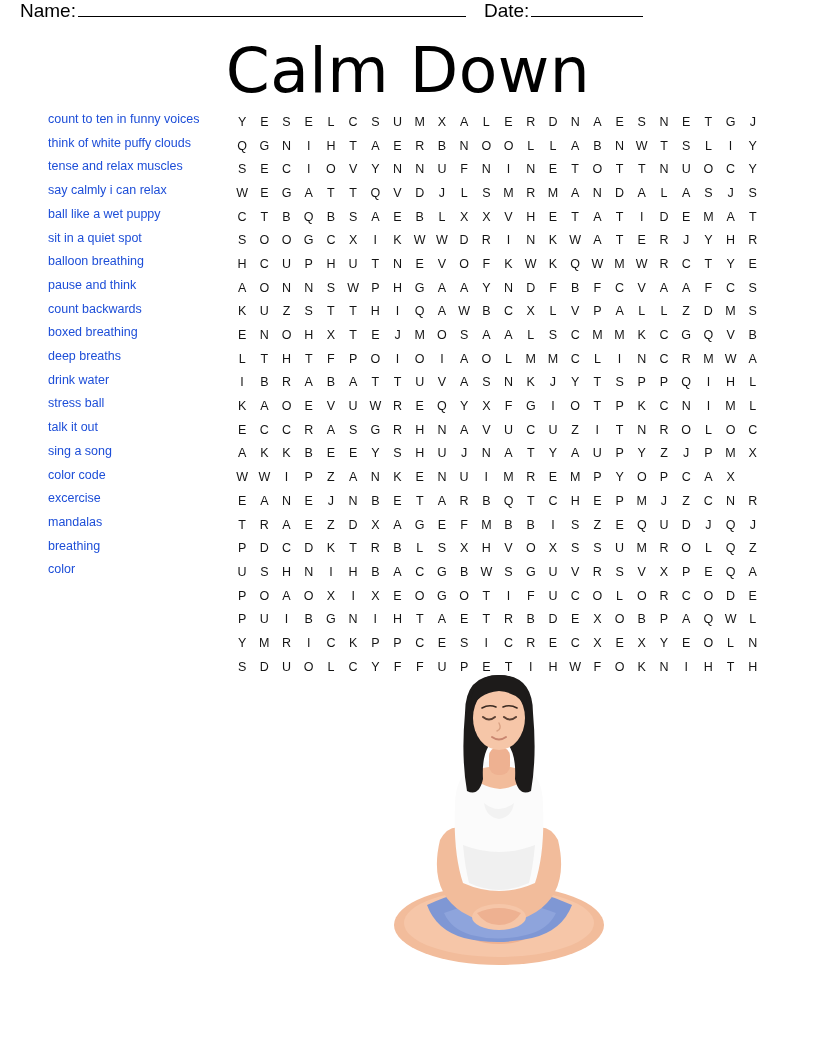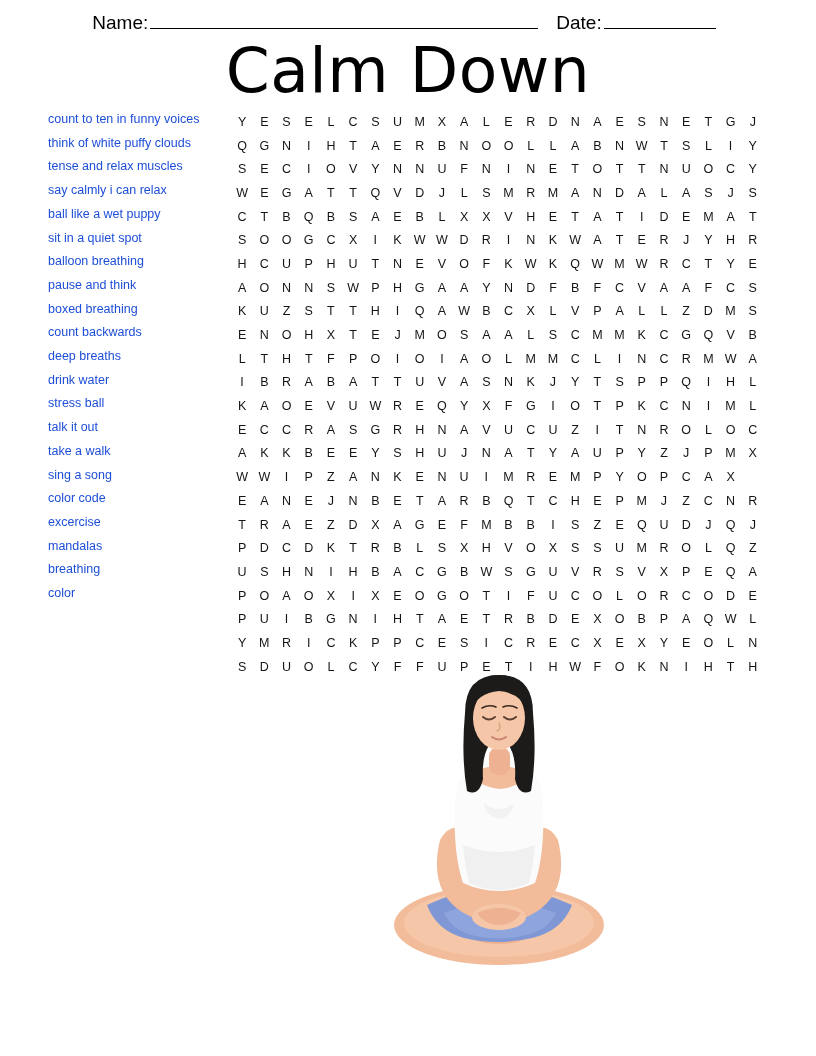--- a/index.html
+++ b/index.html
@@ -26,31 +26,30 @@
   .header-row {
     position: absolute;
     top: 0px;
     left: 20px;
     right: 28px;
     height: 34px;
     display: flex;
     align-items: baseline;
     font-size: 19px;
     white-space: nowrap;
-    justify-content: center;
   }
   .header-name-label { margin-right: 2px; }
   .header-rule {
     display: inline-block;
     border-bottom: 1px solid #000;
     height: 13px;
   }
   .rule-name { width: 388px; margin-right: 18px; }
   .rule-date { width: 112px; }
-  .header-date-label { margin-right: 2px; margin-top: 12px; }
+  .header-date-label { margin-right: 2px; }
 
   
   .title {
     position: absolute;
     top: 34px;
     left: 0;
     width: 816px;
     text-align: center;
     font-size: 63px;
     font-weight: normal;
@@ -117,27 +116,26 @@
 
   <div class="wordlist">
       <div class="word">count to ten in funny voices</div>
       <div class="word">think of white puffy clouds</div>
       <div class="word">tense and relax muscles</div>
       <div class="word">say calmly i can relax</div>
       <div class="word">ball like a wet puppy</div>
       <div class="word">sit in a quiet spot</div>
       <div class="word">balloon breathing</div>
       <div class="word">pause and think</div>
+      <div class="word">count backwards</div>
       <div class="word">boxed breathing</div>
-      <div class="word">count backwards</div>
       <div class="word">deep breaths</div>
       <div class="word">drink water</div>
       <div class="word">stress ball</div>
       <div class="word">talk it out</div>
-      <div class="word">take a walk</div>
       <div class="word">sing a song</div>
       <div class="word">color code</div>
       <div class="word">excercise</div>
       <div class="word">mandalas</div>
       <div class="word">breathing</div>
       <div class="word">color</div>
     </div>
 
   <div class="grid">
       <div class="grid-row">

